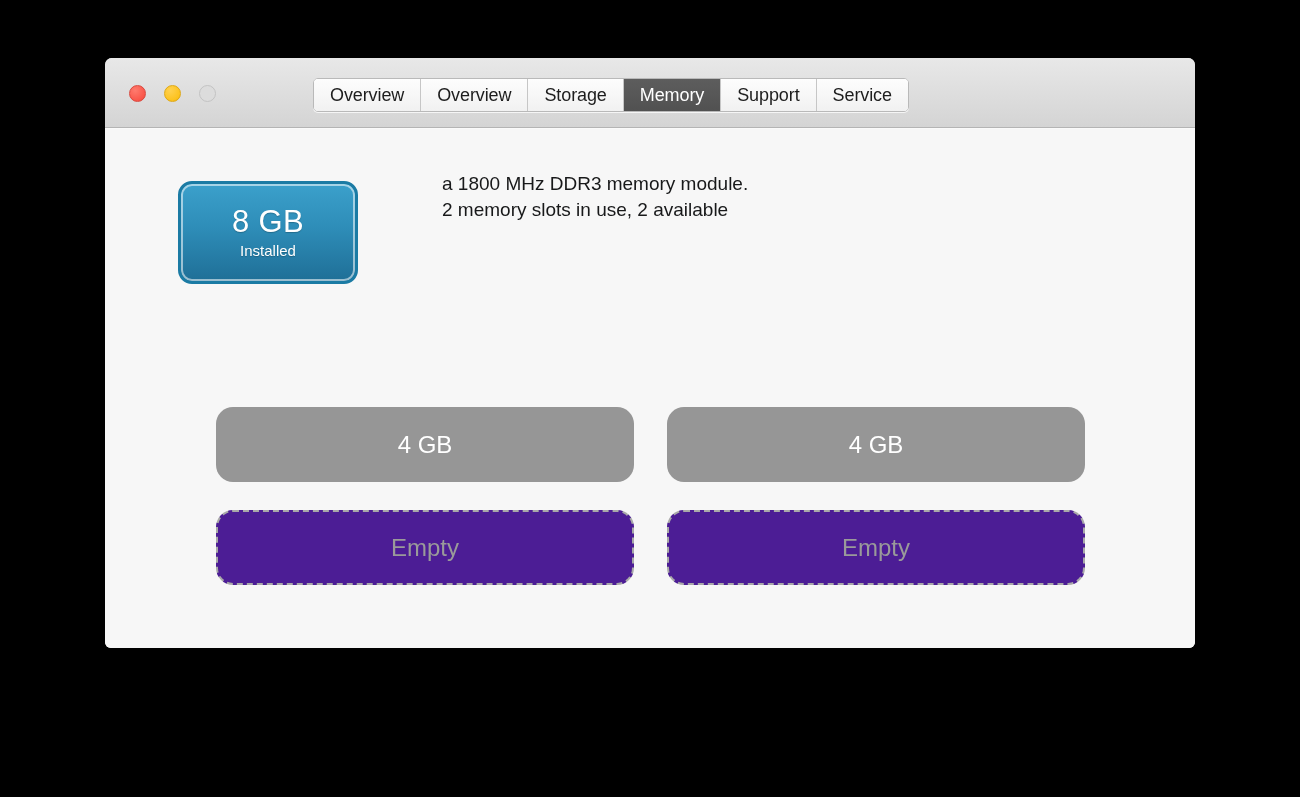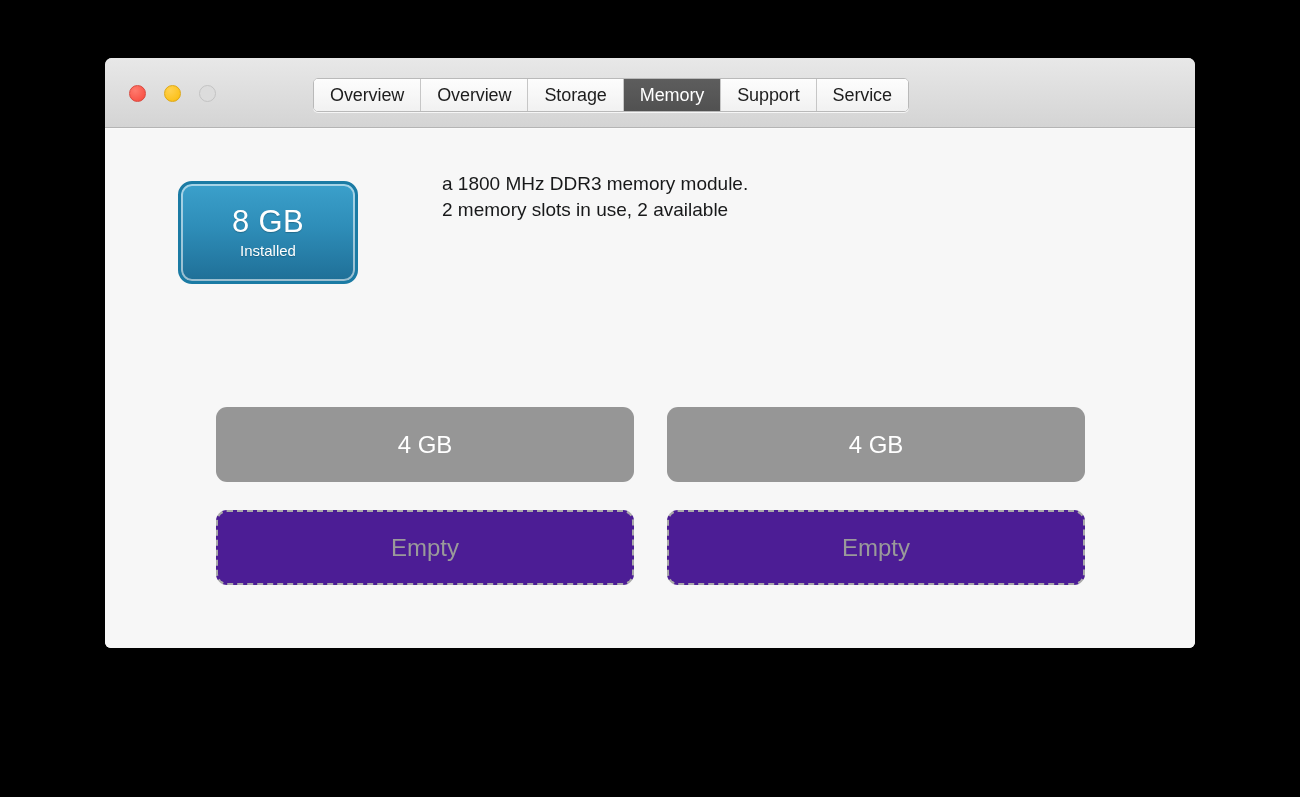--- a/index.html
+++ b/index.html
@@ -161,21 +161,21 @@
     left: 111px;
     top: 278px;
     width: 869px;
     display: grid;
     grid-template-columns: 418px 418px;
     grid-column-gap: 33px;
     grid-row-gap: 28px;
   }
   .slot {
     height: 75px;
-    border-radius: 11px;
+    border-radius: 17px;
     display: flex;
     align-items: center;
     justify-content: center;
     font-size: 24px;
     box-sizing: border-box;
   }
   .slot.filled {
     background: #969696;
     color: #ffffff;
   }

